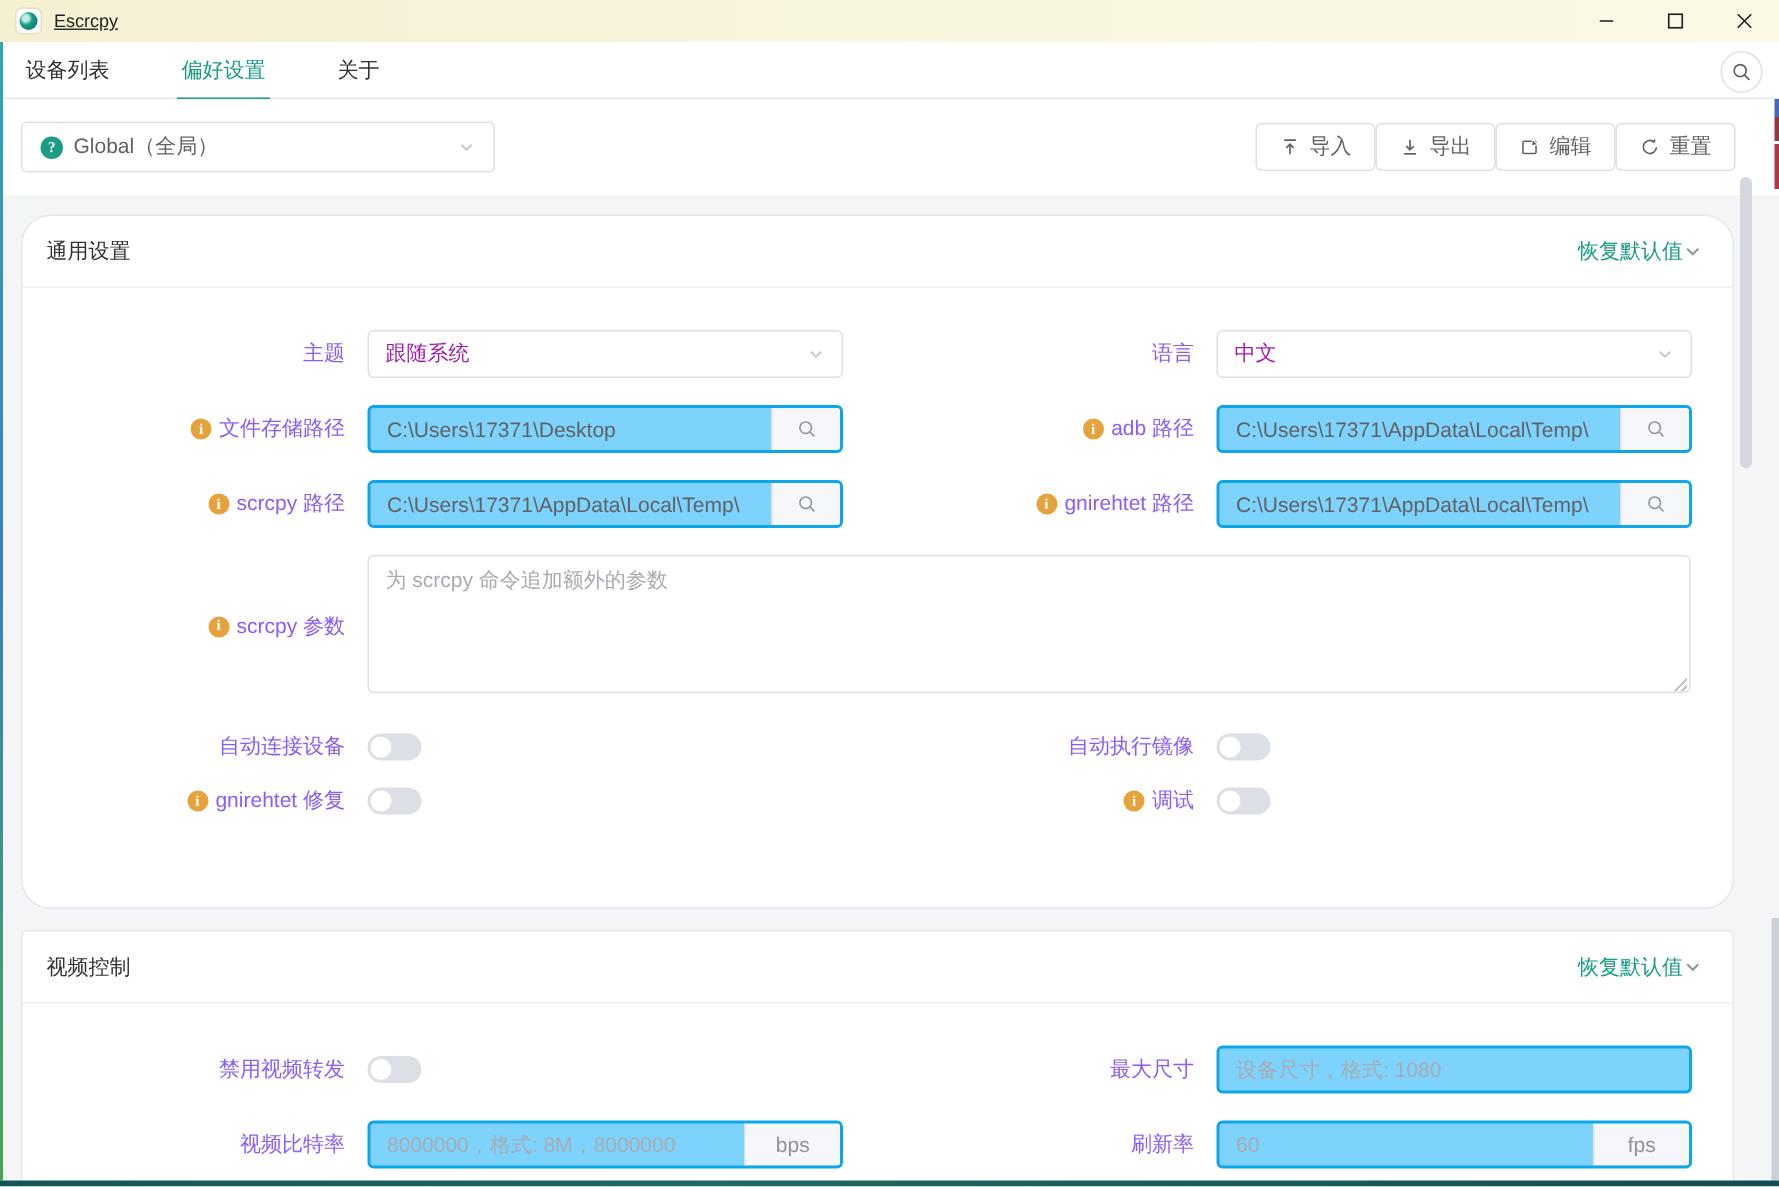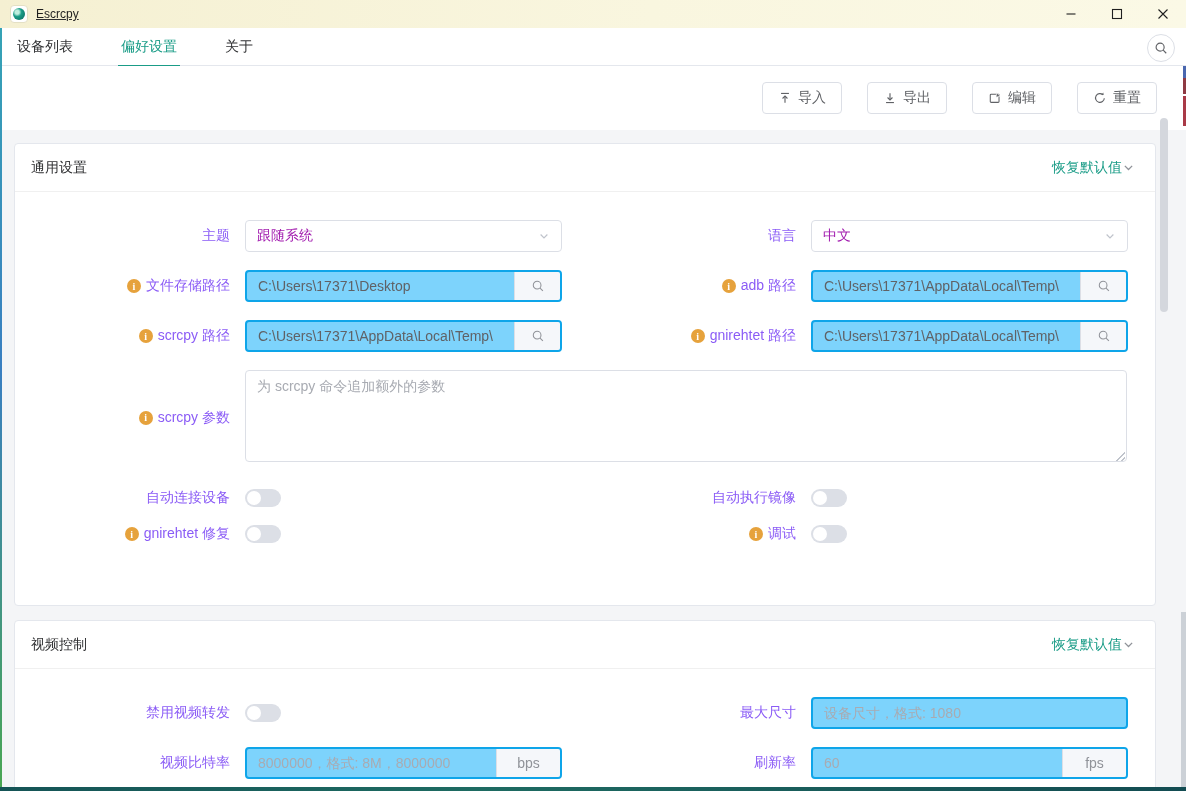--- a/index.html
+++ b/index.html
@@ -32,27 +32,27 @@
   
   .toolbar{position:absolute;top:66px;left:0;width:1186px;height:64px;background:#fff;}
   .scope-select{position:absolute;left:14px;top:15px;width:316px;height:34px;border:1px solid #dcdfe6;
     border-radius:4px;background:#fff;display:flex;align-items:center;padding:0 12px;cursor:pointer;color:#606266;}
   .scope-select .txt{flex:1;margin-left:7px;}
   .circle-ic{width:15px;height:15px;border-radius:50%;background:#1a9c87;color:#fff;
     display:flex;align-items:center;justify-content:center;flex:0 0 auto;}
   .circle-ic::after{content:"?";font:bold 10px "Liberation Serif",serif;}
   .circle-ic.warn{width:14px;height:14px;background:#e6a23c;}
   .circle-ic.warn::after{content:"i";font:bold 10px "Liberation Serif",serif;}
-  .tb-buttons{position:absolute;right:29px;top:16px;display:flex;gap:25px;}
+  .tb-buttons{position:absolute;right:29px;top:16px;display:flex;gap:0;}
   .btn{height:32px;padding:0 15px;border:1px solid #dcdfe6;border-radius:4px;background:#fff;
     color:#606266;font-size:14px;display:flex;align-items:center;gap:6px;cursor:pointer;}
   
   .content-bg{position:absolute;top:130px;left:0;width:1186px;height:657px;background:#f4f5f7;}
   .card{position:absolute;left:14px;width:1142px;background:#fff;border:1px solid #e4e7ed;border-radius:4px;overflow:hidden;}
-  .card1{top:143px;height:463px;}
+  .card1{top:143px;height:463px;border-radius:20px;}
   .card2{top:620px;height:300px;}
   .card-hd{height:48px;border-bottom:1px solid #f0f0f0;display:flex;align-items:center;
     justify-content:space-between;padding:0 20px 0 16px;}
   .card-hd .hd-title{color:#303133;}
   .hd-right{display:flex;align-items:center;}
   .restore-link{color:#1a9c87;cursor:pointer;}
   .card-bd{padding-top:28px;}
   .frow{display:flex;margin-bottom:18px;}
   .fcell{display:flex;align-items:center;width:566px;}
   .flabel{flex:0 0 215px;display:flex;align-items:center;justify-content:flex-end;gap:5px;
@@ -135,20 +135,27 @@
     </div>
 </div>
 <div class="tab-search">
   <svg width="14" height="14" viewBox="0 0 16 16">
     <circle cx="7" cy="7" r="4.6" fill="none" stroke="#606266" stroke-width="1.3"></circle>
     <path d="M10.5 10.5 14 14" stroke="#606266" stroke-width="1.3"></path>
   </svg>
 </div>
 
 <div class="toolbar">
+  <div class="scope-select">
+    <span class="circle-ic"></span>
+    <span class="txt">Global（全局）</span>
+    <svg width="12" height="12" viewBox="0 0 16 16">
+        <path d="M3.5 6l4.5 4.5L12.5 6" fill="none" stroke="#c0c4cc" stroke-width="1.6"></path>
+      </svg>
+  </div>
   <div class="tb-buttons">
     <div class="btn">
       <svg width="14" height="14" viewBox="0 0 16 16">
         <path d="M3.5 2.8h9" stroke="#606266" stroke-width="1.3"></path>
           <path d="M8 13.5V6" stroke="#606266" stroke-width="1.3"></path>
           <path d="M5.2 8.6 8 5.8l2.8 2.8" fill="none" stroke="#606266" stroke-width="1.3"></path>
       </svg>
       <span>导入</span>
     </div>
     <div class="btn">

